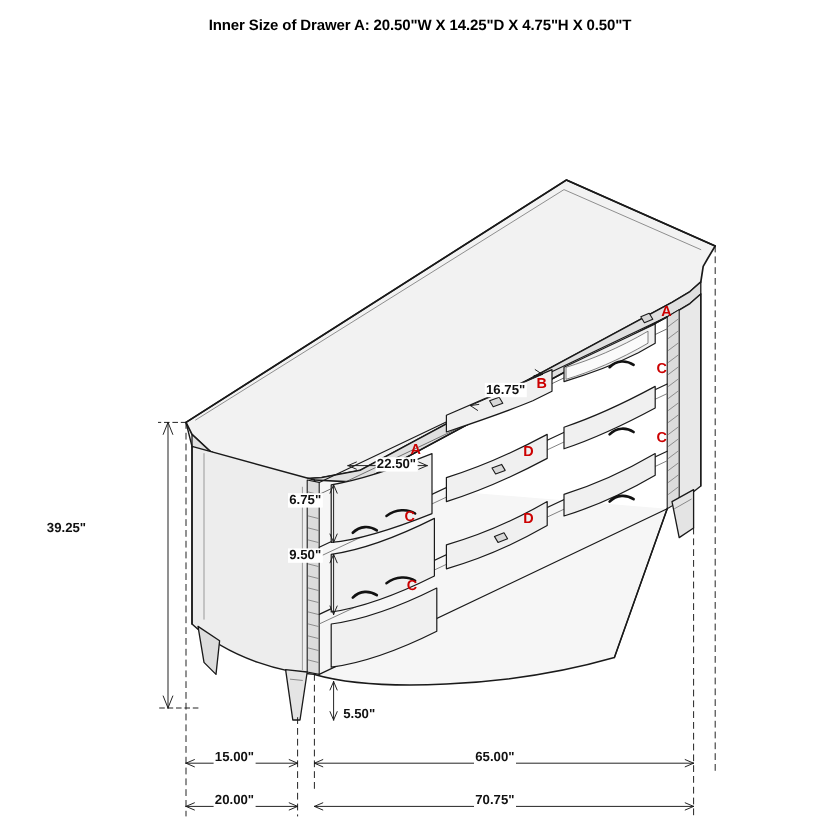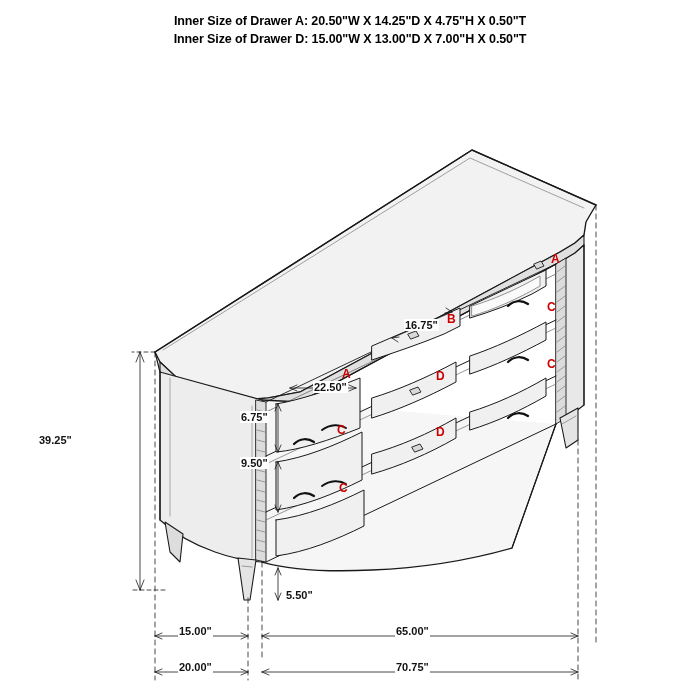--- a/index.html
+++ b/index.html
@@ -58,21 +58,20 @@
     white-space: nowrap;
   }
 </style>
 </head>
 <body>
 
 <div id="stage">
 
   <div class="spec-block">
     <div class="spec-line">Inner Size of Drawer A: 20.50"W X 14.25"D X 4.75"H X 0.50"T</div>
-    <div class="spec-line">Inner Size of Drawer D: 15.00"W X 13.00"D X 7.00"H X 0.50"T</div>
   </div>
 
   <svg id="drawing" width="700" height="700" viewBox="0 0 700 700">
     <g fill="none" stroke="#1a1a1a" stroke-width="1.2" stroke-linejoin="round" stroke-linecap="round">
 
       <path d="M155,352 L472,150 L596,205 L590,215 L586,222 L584,235
                L575,243 L560,252 L300,392 L268,398 L240,400 L205,392
                L175,376 L160,362 Z" fill="#f2f2f2" stroke="#1a1a1a" stroke-width="1.4"></path>
       <path d="M155,352 L472,150 L596,205" fill="none" stroke="#1a1a1a" stroke-width="1.2"></path>
       <path d="M163,350 L470,158 L584,208" fill="none" stroke="#8a8a8a" stroke-width="0.8"></path>

